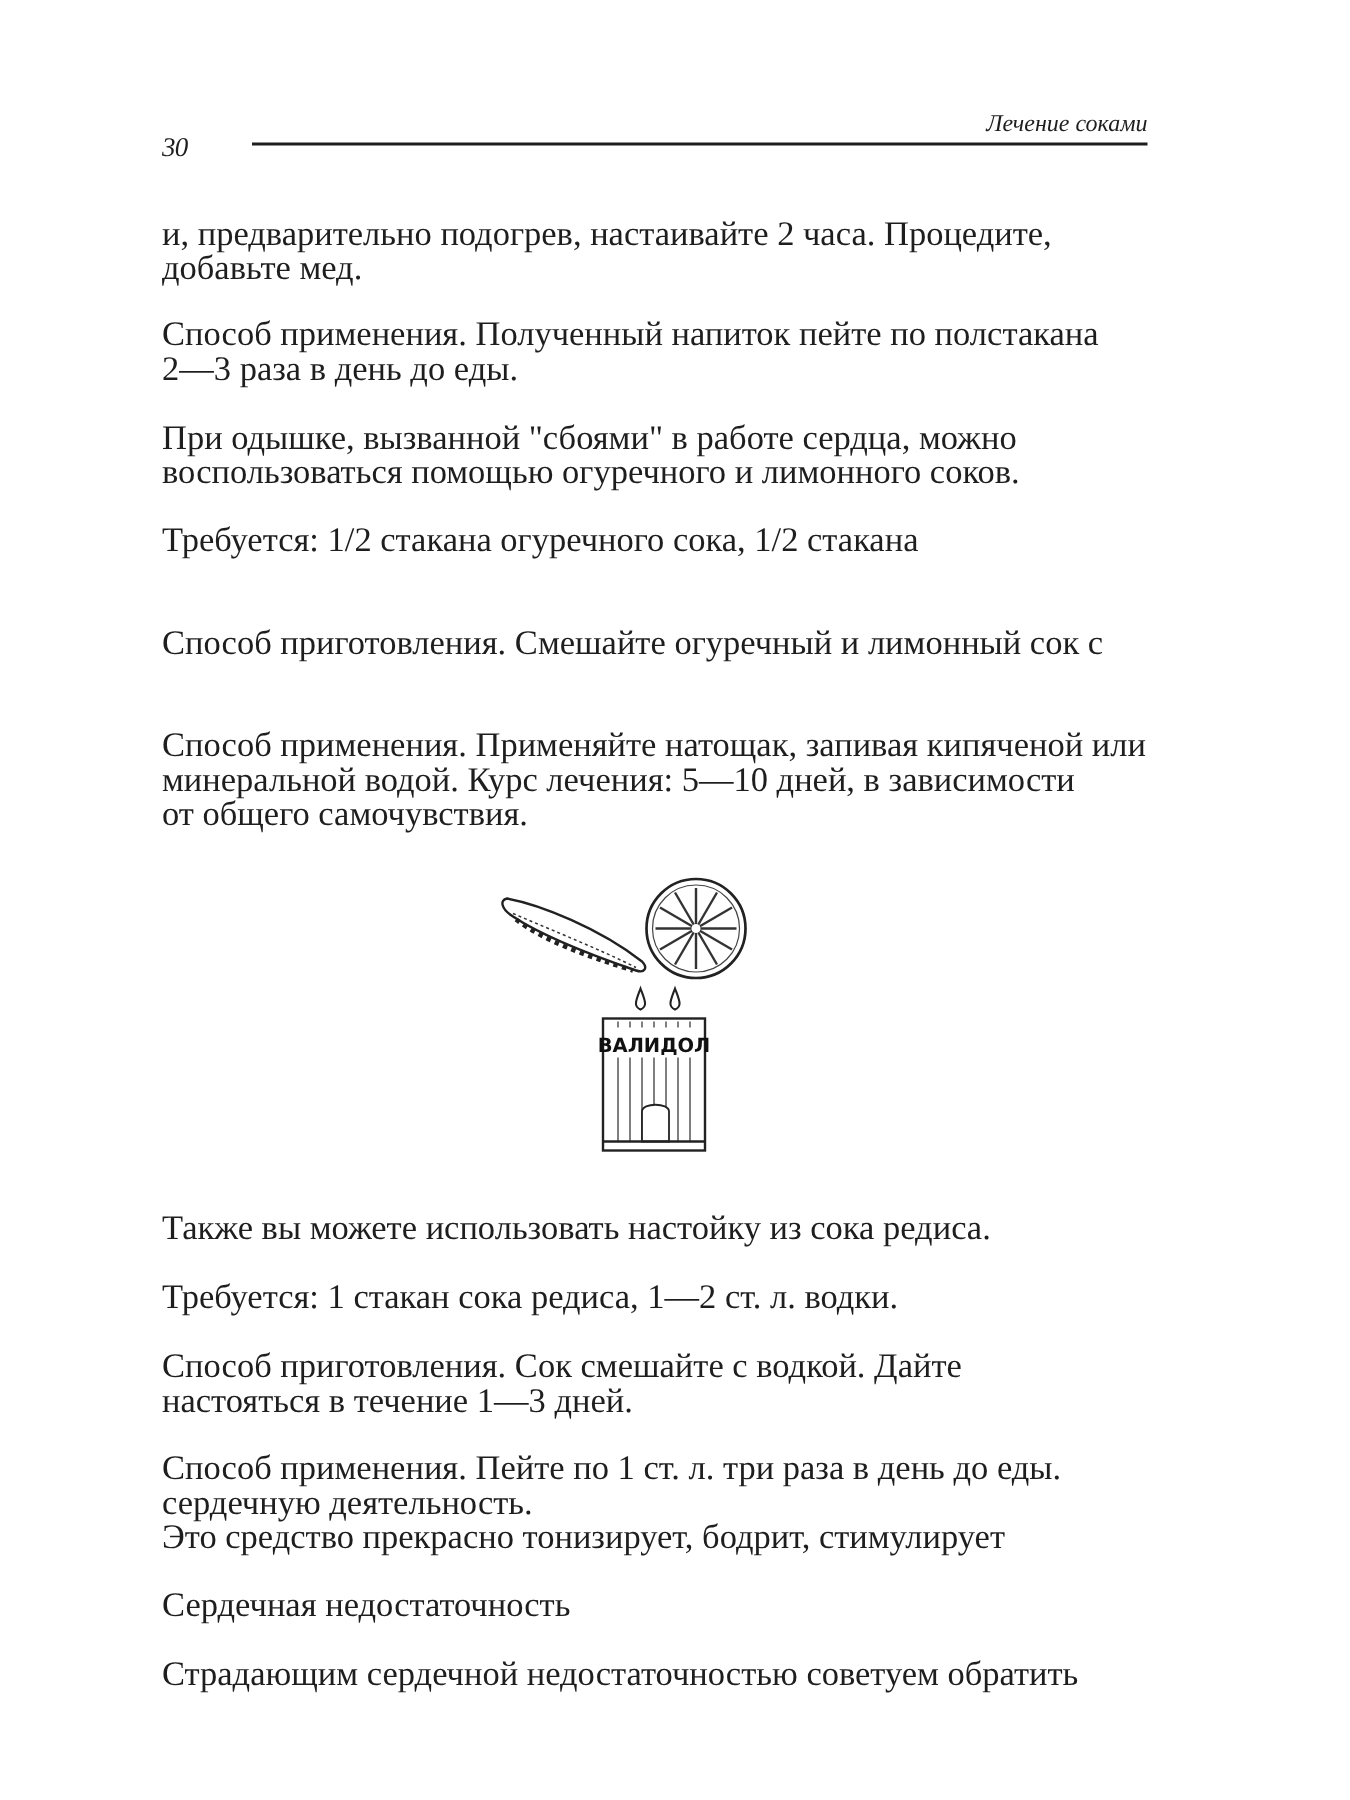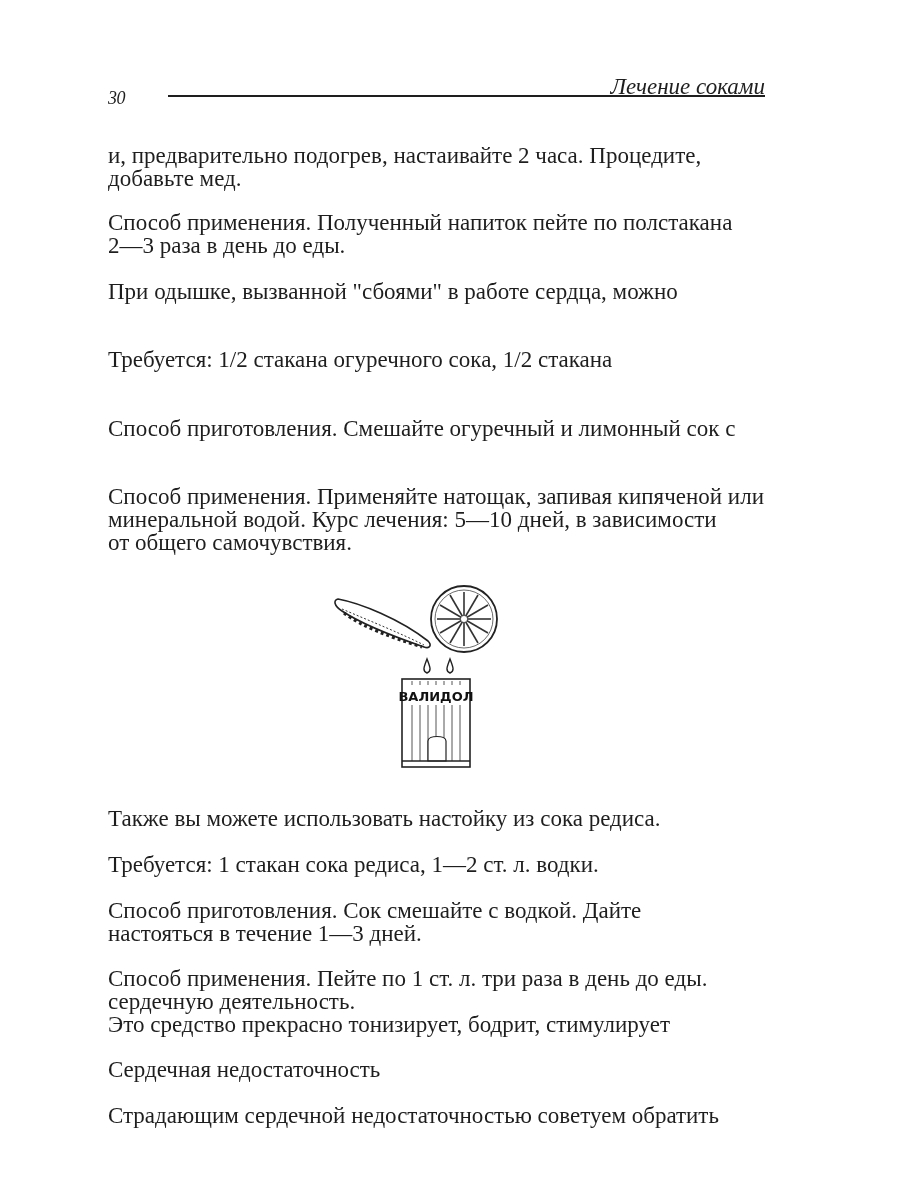--- a/index.html
+++ b/index.html
@@ -28,21 +28,21 @@
       top: 16px;
       font-size: 18px;
       font-style: italic;
       font-weight: normal;
       letter-spacing: -0.5px;
     }
     .running-title {
       position: absolute;
       right: 0;
       top: 2px;
-      font-size: 23px;
+      font-size: 16px;
       font-style: italic;
       white-space: nowrap;
     }
     .header-rule {
       position: absolute;
       left: 60px;
       right: 0;
       top: 23px;
       height: 2px;
       background: #1e1e1e;
@@ -84,20 +84,21 @@
   <span class="line">добавьте мед.</span>
 </div>
 
 <div class="para" style="top:211px">
   <span class="line">Способ применения. Полученный напиток пейте по полстакана</span>
   <span class="line">2—3 раза в день до еды.</span>
 </div>
 
 <div class="para" style="top:280px">
   <span class="line">При одышке, вызванной "сбоями" в работе сердца, можно</span>
+  <span class="line">воспользоваться помощью огуречного и лимонного соков.</span>
 </div>
 
 <div class="para" style="top:348px">
   <span class="line">Требуется: 1/2 стакана огуречного сока, 1/2 стакана</span>
 </div>
 
 <div class="para" style="top:417px">
   <span class="line">Способ приготовления. Смешайте огуречный и лимонный сок с</span>
 </div>
 

